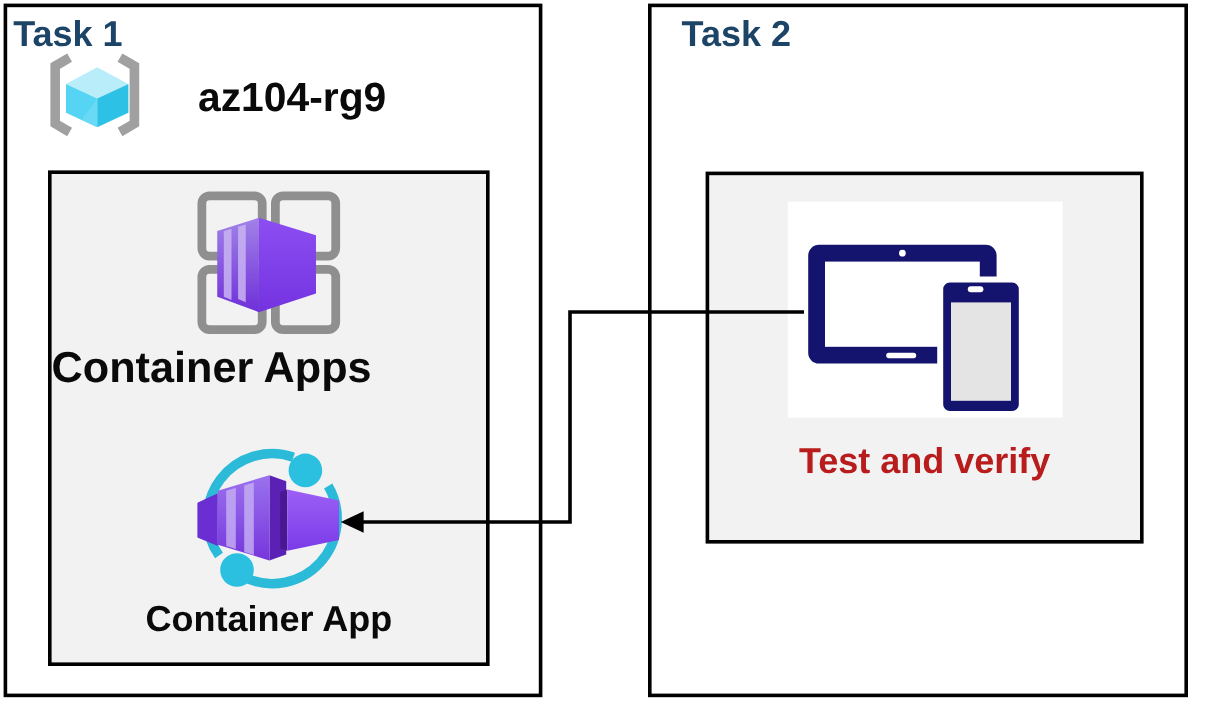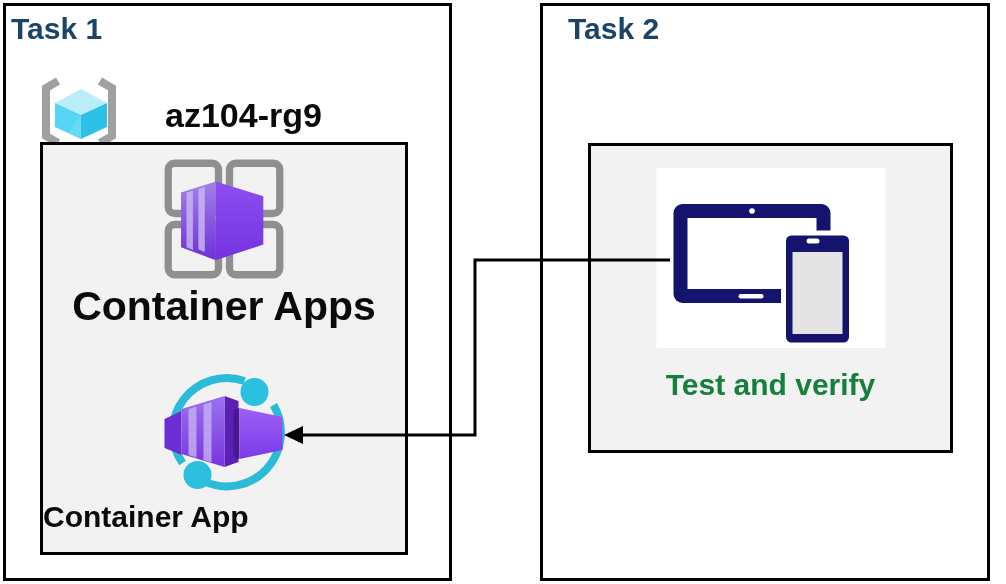--- a/index.html
+++ b/index.html
@@ -19,52 +19,52 @@
   .task-box.t2 { left: 540px; width: 450px; }
 
   .task-heading {
     position: absolute; top: 6px;
     font-size: 30px; font-weight: 700; color: #1C4467;
     letter-spacing: 0px; white-space: nowrap;
   }
   .t1 .task-heading { left: 5px; }
   .t2 .task-heading { left: 25px; }
 
-  .rg-row { position: absolute; left: 27px; top: 67px; width: 400px; height: 84px; }
+  .rg-row { position: absolute; left: 27px; top: 34px; width: 400px; height: 84px; }
   .rg-icon { position: absolute; left: 0; top: 0; width: 92px; height: 80px; }
   .rg-name {
     position: absolute; left: 132px; top: 50%; transform: translateY(-50%);
     font-size: 34px; font-weight: 700; color: #0a0a0a; white-space: nowrap;
   }
 
   .inner-panel {
     position: absolute; background: #f2f2f2; border: 3px solid #000000;
   }
   .t1 .inner-panel { left: 34px; top: 136px; width: 368px; height: 413px; }
   .t2 .inner-panel { left: 45px; top: 137px; width: 365px; height: 310px; }
 
   .env-icon  { position: absolute; left: 50%; transform: translateX(-50%); top: 10px;  width: 134px; height: 128px; }
   .env-label {
     position: absolute; left: 0; top: 143px; width: 100%;
-    text-align: center; font-size: 41px; font-weight: 700; color: #0a0a0a; line-height: 36px;
+    font-size: 36px; font-weight: 700; color: #0a0a0a; line-height: 36px;
   }
   .app-icon  { position: absolute; left: 50%; transform: translateX(-50%); top: 220px; width: 135px; height: 135px; }
   .app-label {
     position: absolute; left: 0; top: 355px; width: 100%;
-    font-size: 30px; font-weight: 700; color: #0a0a0a;
+    text-align: center; font-size: 30px; font-weight: 700; color: #0a0a0a;
   }
 
   .device-plate {
     position: absolute; left: 50%; transform: translateX(-50%); top: 22px;
     width: 229px; height: 180px; background: #ffffff;
   }
   .device-svg { position: absolute; left: 0; top: 0; width: 100%; height: 100%; }
   .tv-label {
     position: absolute; left: 0; top: 222px; width: 100%;
-    text-align: center; font-size: 30px; font-weight: 700; color: #15803d;
+    text-align: center; font-size: 30px; font-weight: 700; color: #b91c1c;
   }
 
   .connector-layer {
     position: absolute; left: 0; top: 0; width: 1006px; height: 584px;
     pointer-events: none;
   }
 </style>
 </head>
 <body>
 

